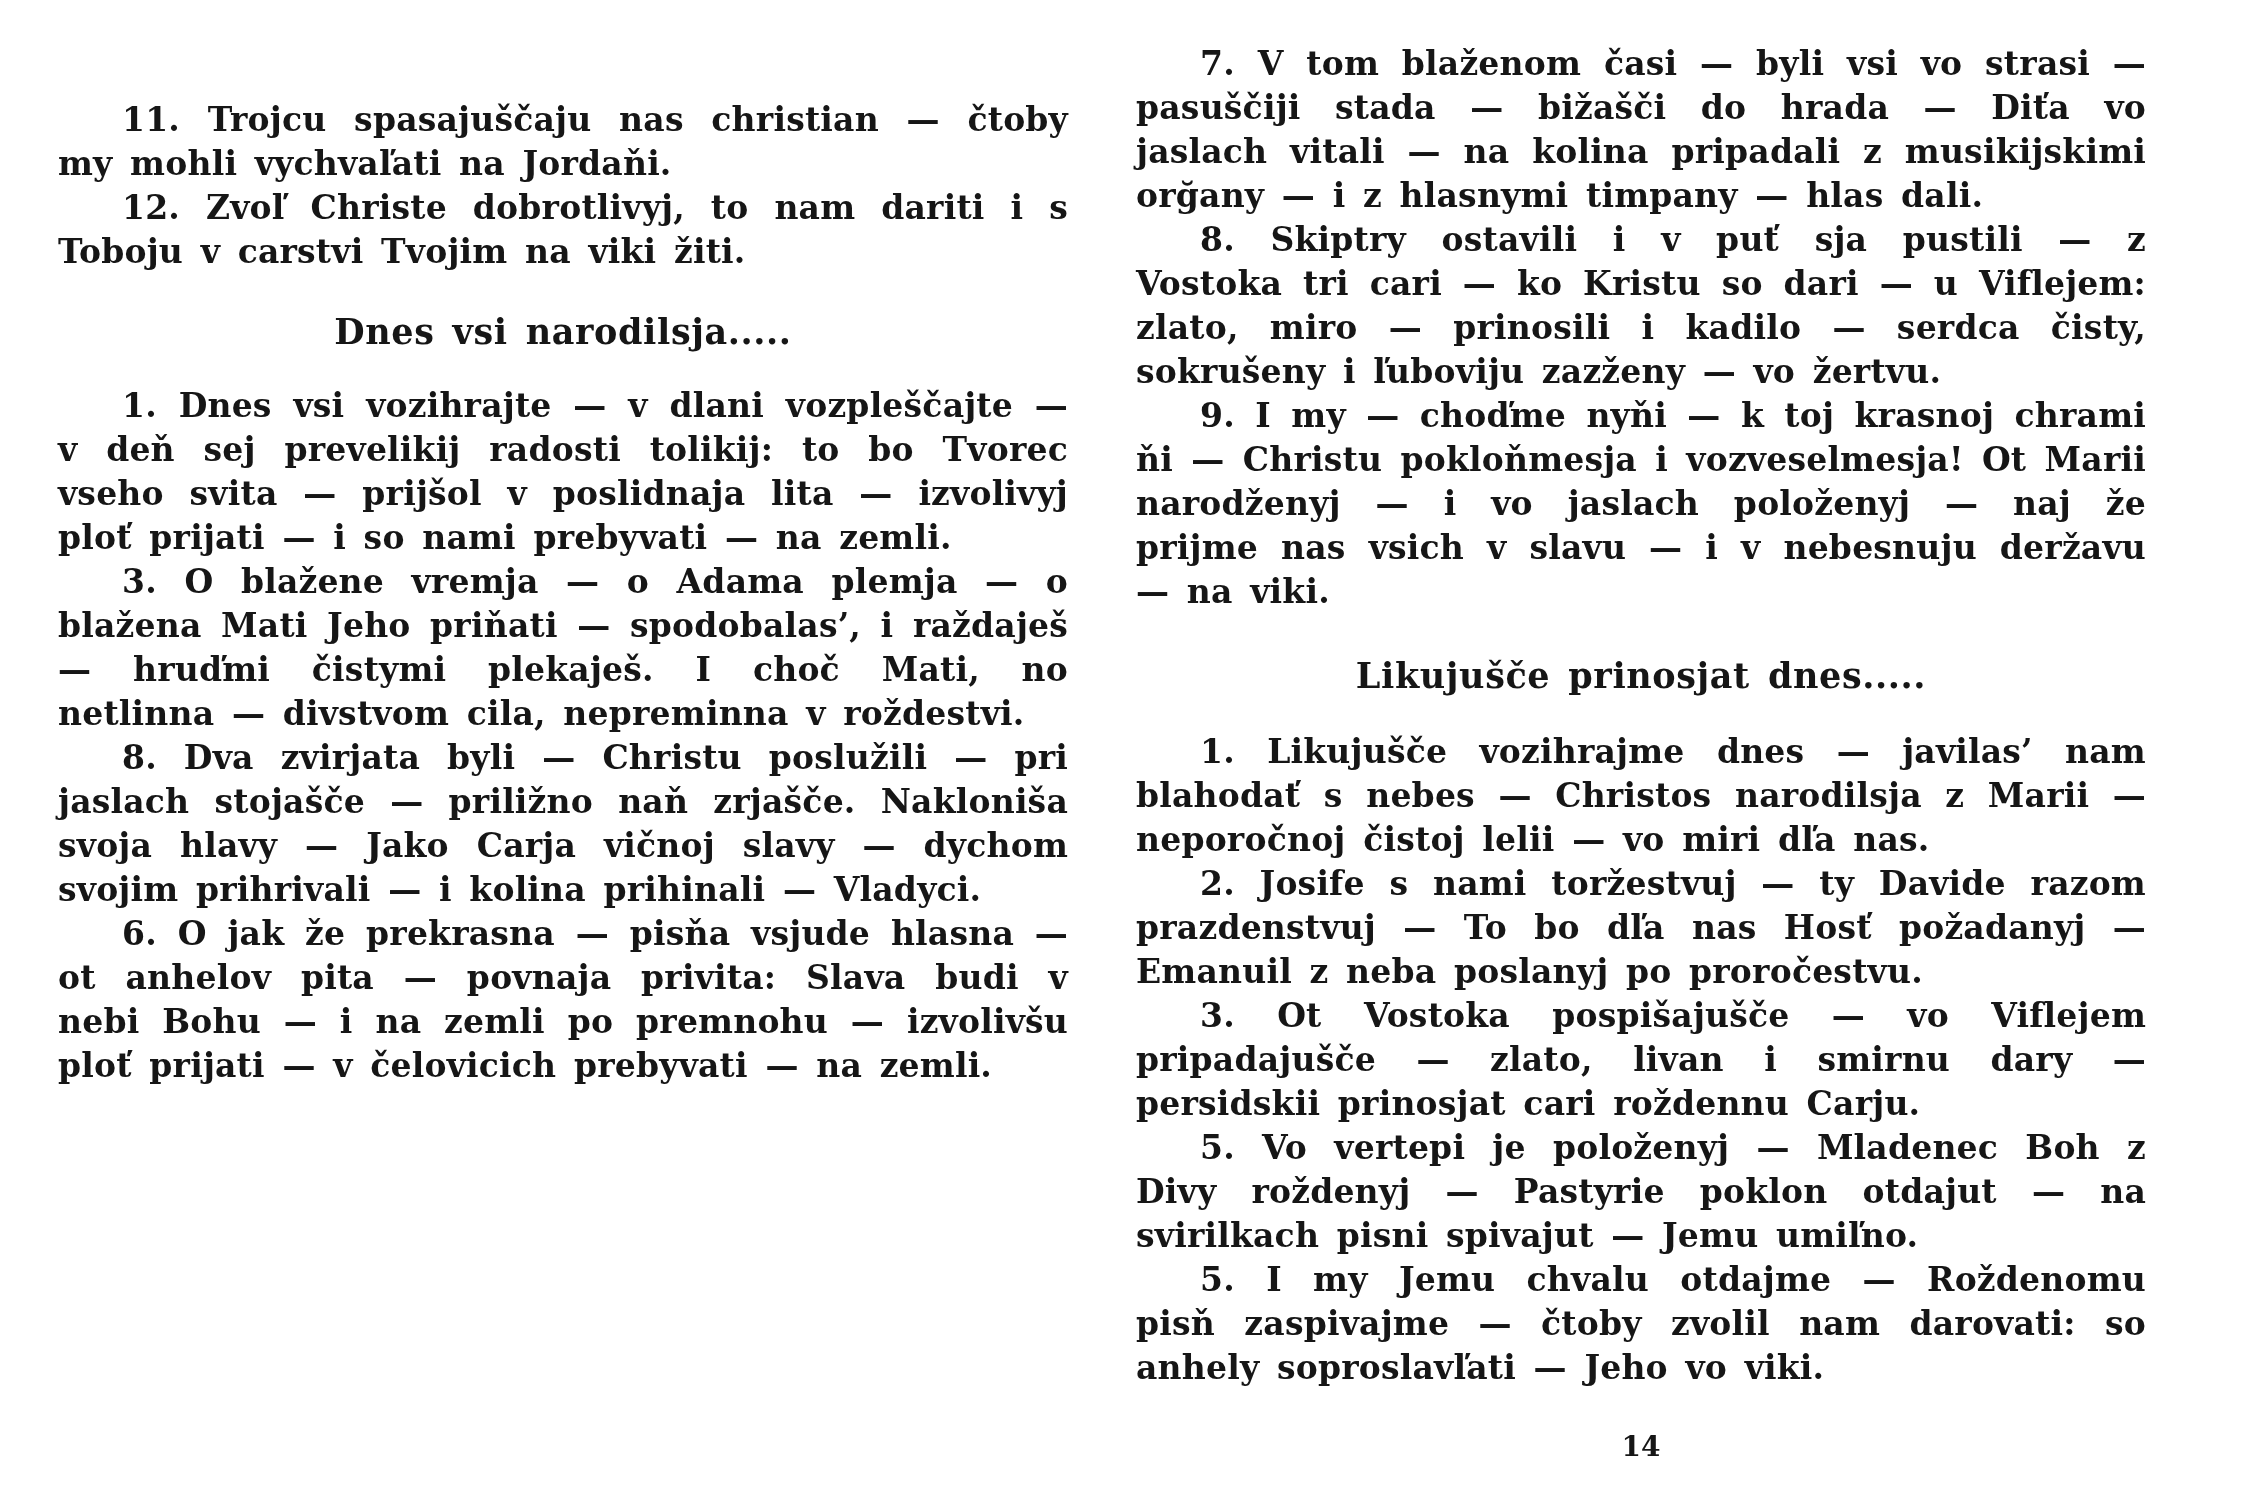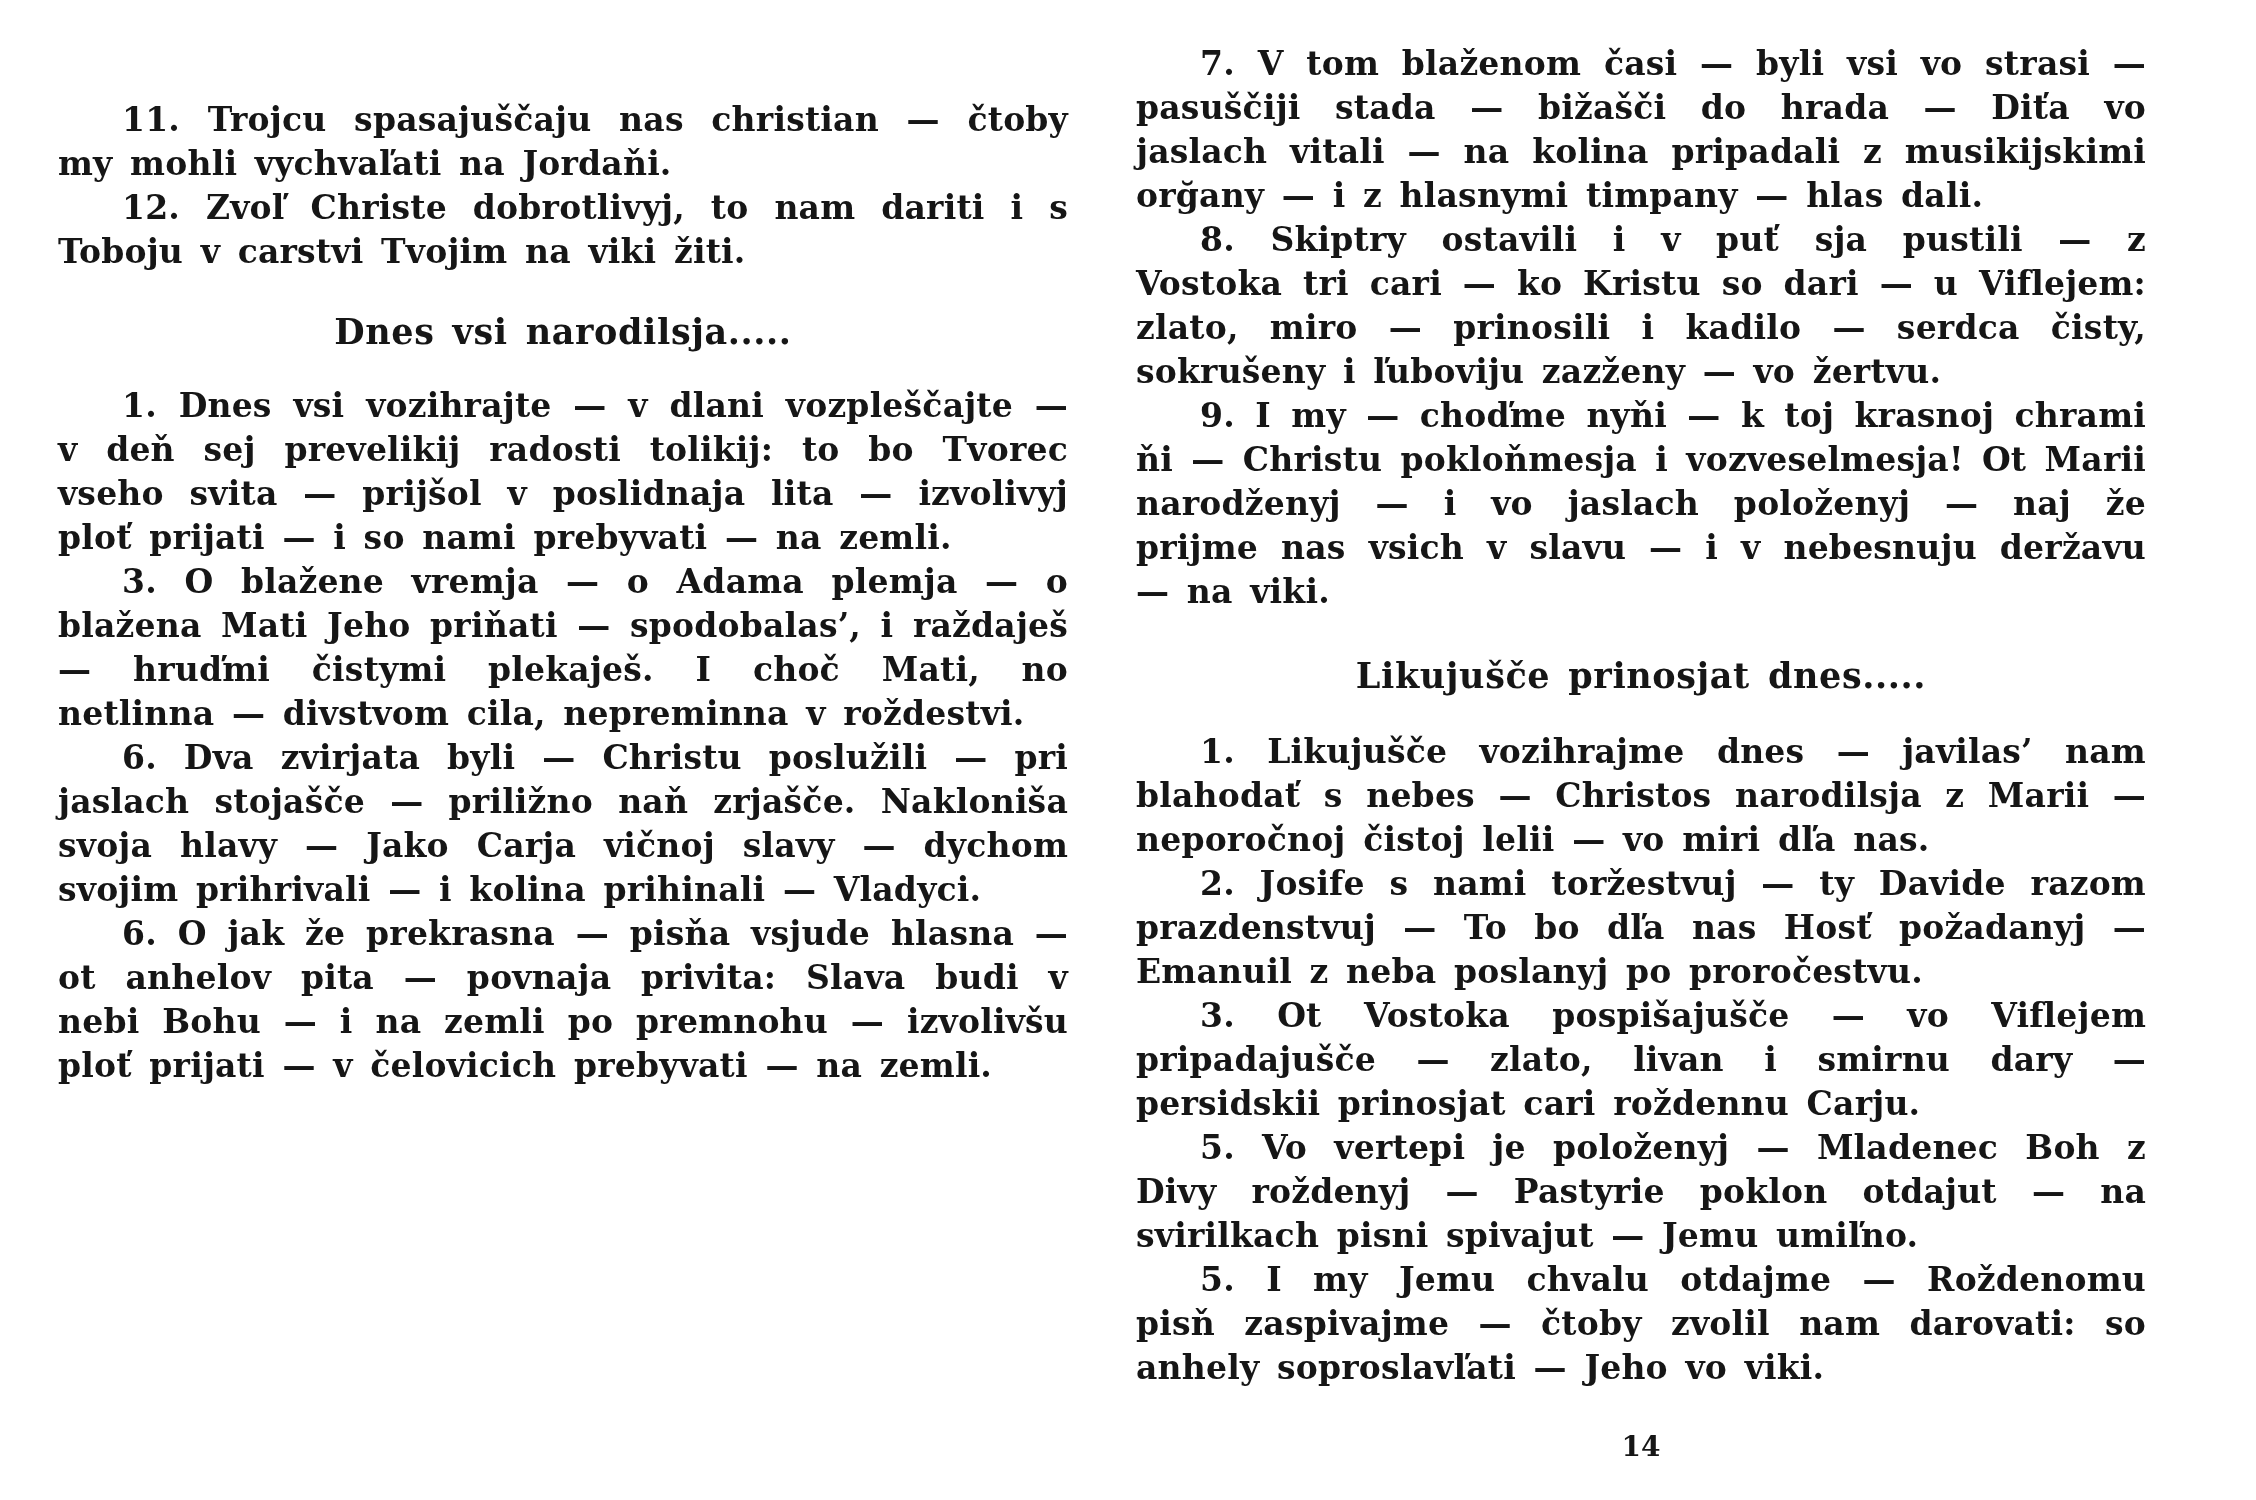--- a/index.html
+++ b/index.html
@@ -65,21 +65,21 @@
 <div class="page">
 
   <div class="col col-left">
     <p class="para">11. Trojcu spasajuščaju nas christian — čtoby my mohli vychvaľati na Jordaňi.</p>
     <p class="para">12. Zvoľ Christe dobrotlivyj, to nam dariti i s Toboju v carstvi Tvojim na viki žiti.</p>
 
     <h2 class="heading">Dnes vsi narodilsja.....</h2>
 
     <p class="para">1. Dnes vsi vozihrajte — v dlani vozpleščajte — v deň sej prevelikij radosti tolikij: to bo Tvorec vseho svita — prijšol v poslidnaja lita — izvolivyj ploť prijati — i so nami prebyvati — na zemli.</p>
     <p class="para">3. O blažene vremja — o Adama plemja — o blažena Mati Jeho priňati — spodobalas’, i raždaješ — hruďmi čistymi plekaješ. I choč Mati, no netlinna — divstvom cila, nepreminna v roždestvi.</p>
-    <p class="para">6. Dva zvirjata byli — Christu poslužili — pri jaslach stojašče — priližno naň zrjašče. Nakloniša svoja hlavy — Jako Carja vičnoj slavy — dychom svojim prihrivali — i kolina prihinali — Vladyci.</p>
+    <p class="para">8. Dva zvirjata byli — Christu poslužili — pri jaslach stojašče — priližno naň zrjašče. Nakloniša svoja hlavy — Jako Carja vičnoj slavy — dychom svojim prihrivali — i kolina prihinali — Vladyci.</p>
     <p class="para">6. O jak že prekrasna — pisňa vsjude hlasna — ot anhelov pita — povnaja privita: Slava budi v nebi Bohu — i na zemli po premnohu — izvolivšu ploť prijati — v čelovicich prebyvati — na zemli.</p>
   </div>
 
   <div class="col col-right">
     <p class="para">7. V tom blaženom časi — byli vsi vo strasi — pasuščiji stada — bižašči do hrada — Diťa vo jaslach vitali — na kolina pripadali z musikijskimi orğany — i z hlasnymi timpany — hlas dali.</p>
     <p class="para">8. Skiptry ostavili i v puť sja pustili — z Vostoka tri cari — ko Kristu so dari — u Viflejem: zlato, miro — prinosili i kadilo — serdca čisty, sokrušeny i ľuboviju zazženy — vo žertvu.</p>
     <p class="para">9. I my — choďme nyňi — k toj krasnoj chrami ňi — Christu pokloňmesja i vozveselmesja! Ot Marii narodženyj — i vo jaslach položenyj — naj že prijme nas vsich v slavu — i v nebesnuju deržavu — na viki.</p>
 
     <h2 class="heading">Likujušče prinosjat dnes.....</h2>
 

